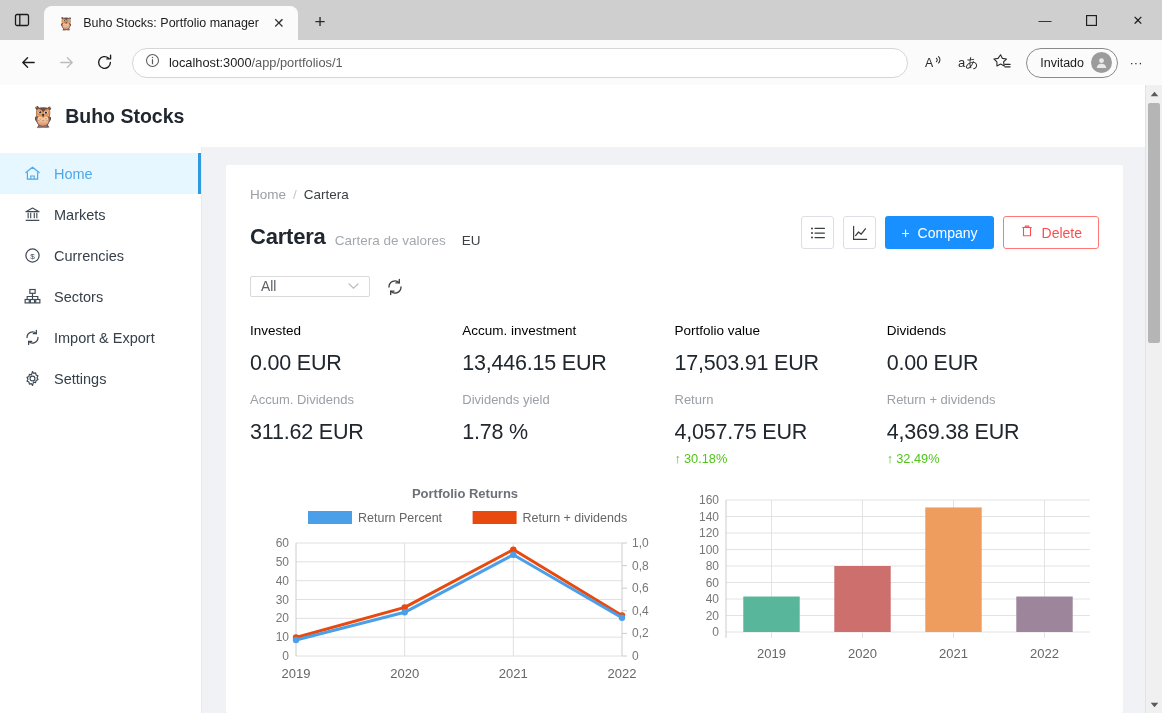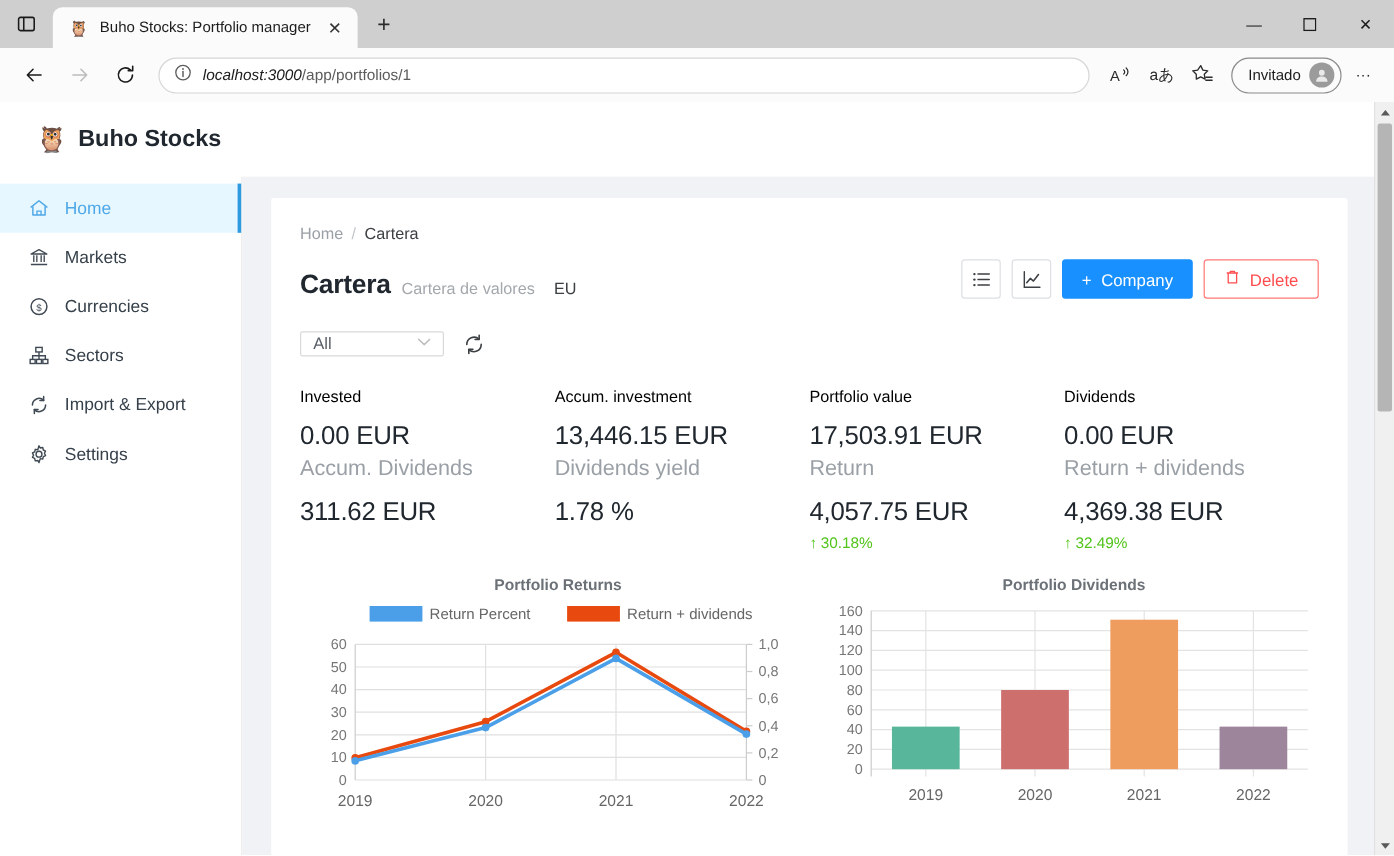--- a/index.html
+++ b/index.html
@@ -56,21 +56,21 @@
     width: 36px; height: 32px; display: flex; align-items: center; justify-content: center;
     color: #1b1b1b; border-radius: 4px;
   }
   .navbtn.disabled { color: #b9b9b9; }
   .urlbar {
     flex: 1; height: 30px; background: #ffffff; border: 1px solid #d6d6d6;
     border-radius: 15px; display: flex; align-items: center;
     padding: 0 8px 0 12px; margin: 0 8px; gap: 9px;
   }
   .url-text { font-size: 12.8px; color: #5c5c5c; }
-  .url-text b { color: #1b1b1b; font-weight: 400; font-style: italic; }
+  .url-text b { color: #1b1b1b; font-weight: 400; }
   .tb-icon {
     width: 32px; height: 30px; display: flex; align-items: center; justify-content: center;
     color: #2b2b2b; font-size: 13px; border-radius: 4px;
   }
   .profile-pill {
     height: 30px; border: 1px solid #8a8a8a; border-radius: 15px;
     display: flex; align-items: center; gap: 7px; padding: 0 5px 0 13px;
     margin-left: 6px; font-size: 12.5px; color: #1b1b1b;
   }
   .profile-av {
@@ -156,21 +156,21 @@
     font-size: 13.8px; color: #5a6067;
   }
   .select .chev { margin-left: auto; color: #bfbfbf; font-size: 10px; }
   .refresh-icon { color: #3c4043; display: flex; align-items: center; }
 
   
   .stats { display: flex; margin-top: 26px; }
   .stat-col { flex: 1; }
   .stat-label { font-size: 13.5px; color: #000000; }
   .stat-value { font-size: 21.5px; color: #20272e; margin-top: 13px; letter-spacing: -.2px; }
-  .stat-label2 { font-size: 18px; color: #9aa0a6; margin-top: 4px; }
+  .stat-label2 { font-size: 13px; color: #9aa0a6; margin-top: 16px; }
   .stat-delta { font-size: 12.8px; color: #52c41a; margin-top: 6px; display: flex; align-items: center; gap: 3px; }
 
   
   .charts { display: flex; margin-top: 20px; }
   .chart-box { flex: 1; position: relative; }
   .chart-title {
     text-align: center; font-size: 13px; font-weight: bold; color: #6b7177;
   }
 
   svg text { font-family: "Liberation Sans", sans-serif; }
@@ -499,21 +499,20 @@
                     <circle cx="154.66666666666666" cy="111.30666666666667" r="3.2" fill="#4a9fe8"></circle>
                     <circle cx="263.3333333333333" cy="53.67666666666668" r="3.2" fill="#4a9fe8"></circle>
                     <circle cx="372" cy="116.76833333333335" r="3.2" fill="#4a9fe8"></circle>
                     <text x="46" y="177" font-size="13" fill="#666" text-anchor="middle">2019</text>
                     <text x="154.66666666666666" y="177" font-size="13" fill="#666" text-anchor="middle">2020</text>
                     <text x="263.3333333333333" y="177" font-size="13" fill="#666" text-anchor="middle">2021</text>
                     <text x="372" y="177" font-size="13" fill="#666" text-anchor="middle">2022</text>
                   </svg>
               </div>
               <div class="chart-box">
-                <div class="chart-title">Portfolio Dividends</div>
                 <svg id="bar-chart" width="430" height="190" viewBox="0 0 430 190">
                     <line x1="46" y1="146" x2="410" y2="146" stroke="#e3e3e3" stroke-width="1"></line>
                     <text x="39" y="150" font-size="12" fill="#777" text-anchor="end">0</text>
                     <line x1="46" y1="129.5" x2="410" y2="129.5" stroke="#e3e3e3" stroke-width="1"></line>
                     <text x="39" y="133.5" font-size="12" fill="#777" text-anchor="end">20</text>
                     <line x1="46" y1="113" x2="410" y2="113" stroke="#e3e3e3" stroke-width="1"></line>
                     <text x="39" y="117" font-size="12" fill="#777" text-anchor="end">40</text>
                     <line x1="46" y1="96.5" x2="410" y2="96.5" stroke="#e3e3e3" stroke-width="1"></line>
                     <text x="39" y="100.5" font-size="12" fill="#777" text-anchor="end">60</text>
                     <line x1="46" y1="80" x2="410" y2="80" stroke="#e3e3e3" stroke-width="1"></line>

